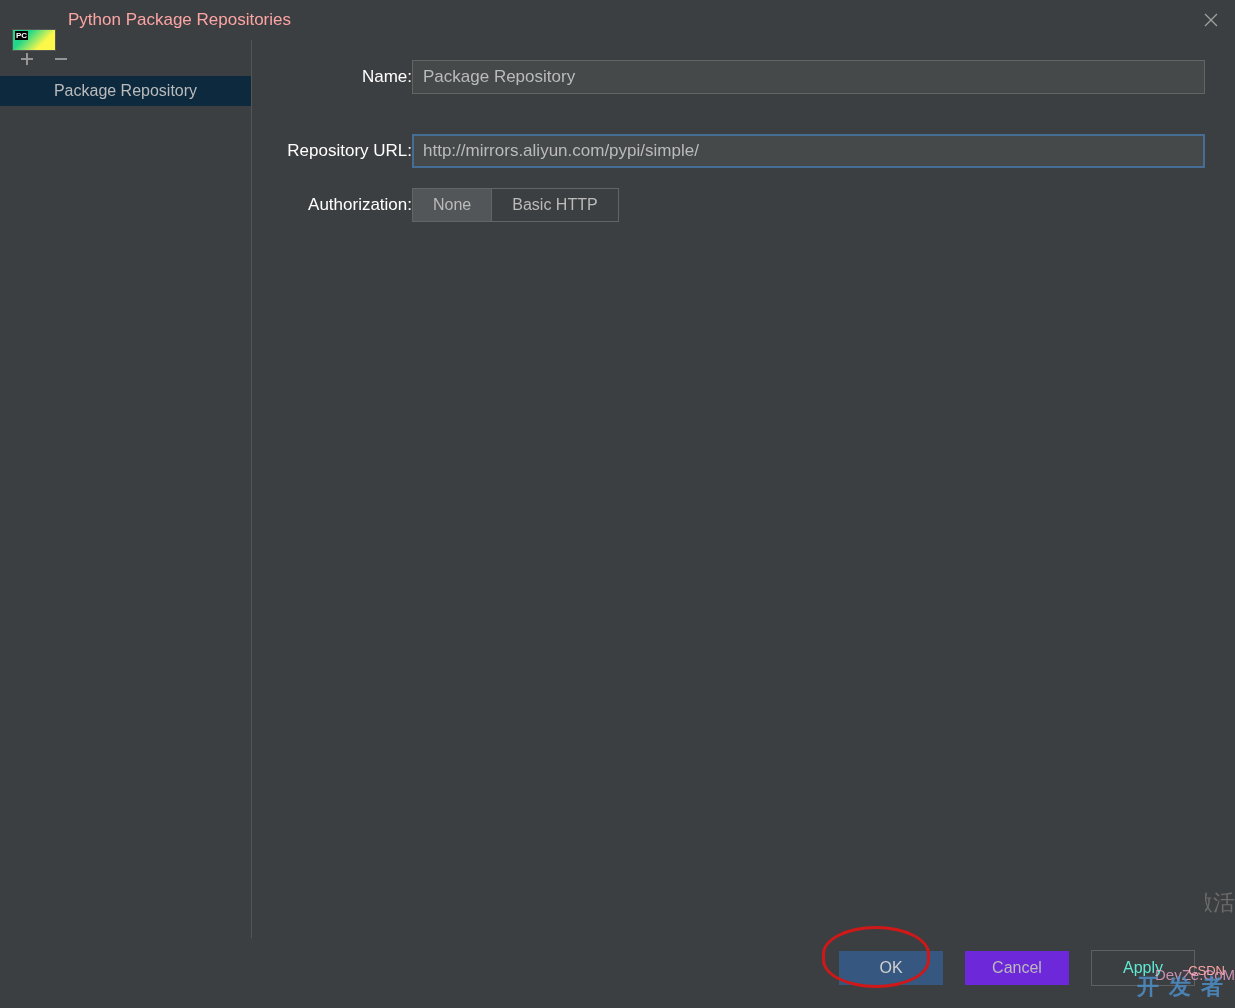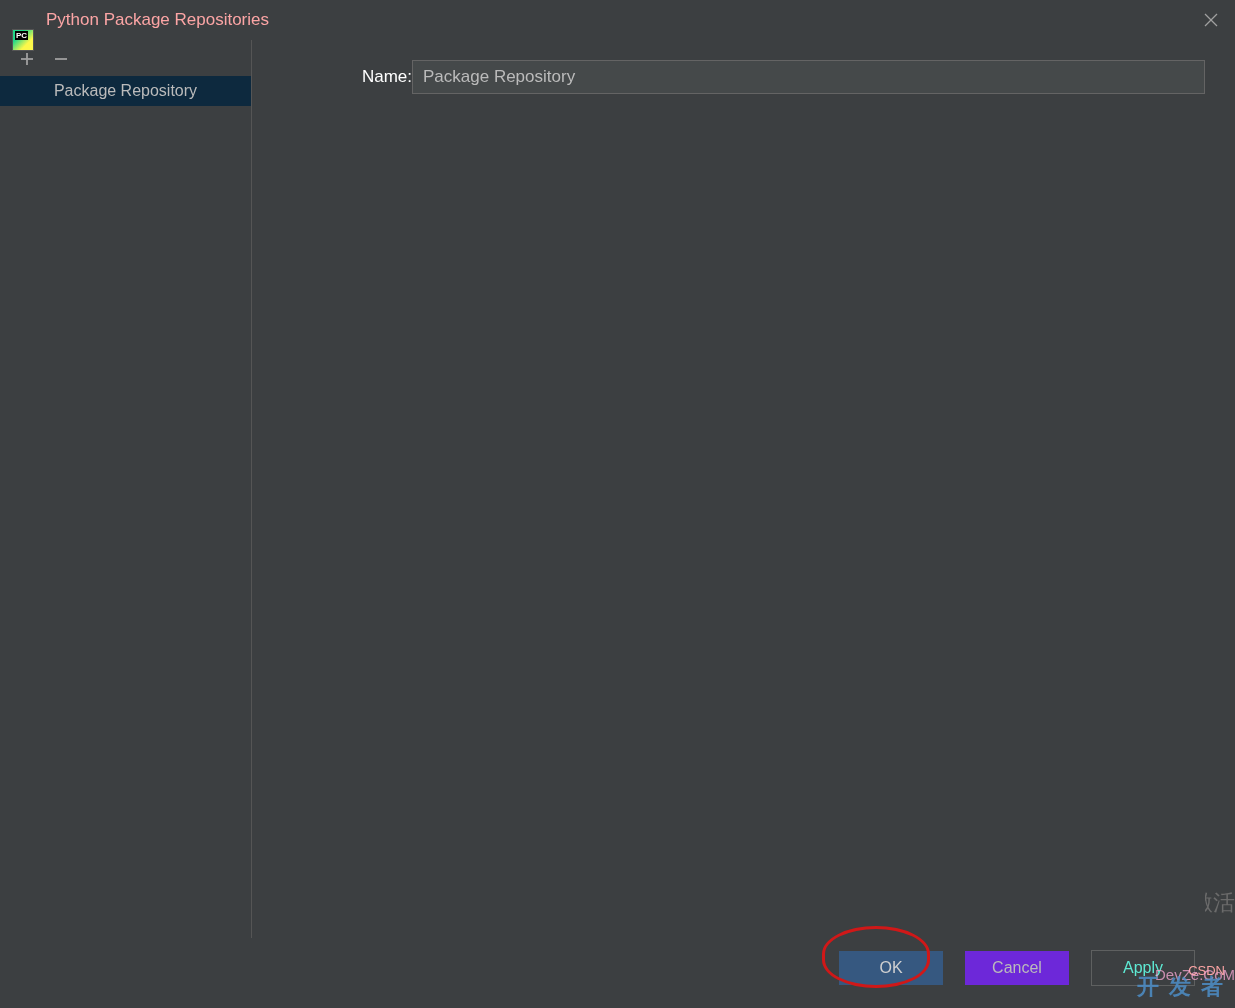--- a/index.html
+++ b/index.html
@@ -16,21 +16,21 @@
       overflow: hidden;
       position: relative;
     }
     .titlebar {
       display: flex;
       align-items: center;
       padding: 6px 12px;
       height: 40px;
     }
     .app-icon {
-      width: 22px;
+      width: 44px;
       height: 22px;
       background: linear-gradient(135deg, #21d789 30%, #fcf84a 70%);
       border: 1px solid #555;
       margin-right: 12px;
       display: flex;
       align-items: flex-start;
       justify-content: flex-start;
       padding: 1px 2px;
       margin-top: 40px;
     }
@@ -264,21 +264,32 @@
     </div>
     <div class="repo-item">Package Repository</div>
   </div>
 
   <div class="form-area">
     <div class="form-row">
       <label class="form-label">Name:</label>
       <input type="text" class="text-input" value="Package Repository" style="">
     </div>
 
-
+    <div class="form-row url-row">
+      <label class="form-label">Repository URL:</label>
+      <input type="text" class="text-input focused" value="http://mirrors.aliyun.com/pypi/simple/" style="">
+    </div>
+
+    <div class="form-row">
+      <label class="form-label">Authorization:</label>
+      <div class="button-group-auth">
+        <button class="auth-btn selected">None</button>
+        <button class="auth-btn">Basic HTTP</button>
+      </div>
+    </div>
   </div>
 </div>
 
 <div class="footer">
   <button class="footer-btn primary">OK</button>
   <button class="footer-btn">Cancel</button>
   <button class="footer-btn apply">Apply</button>
 </div>
 
 <div class="annotation-circle"></div>

